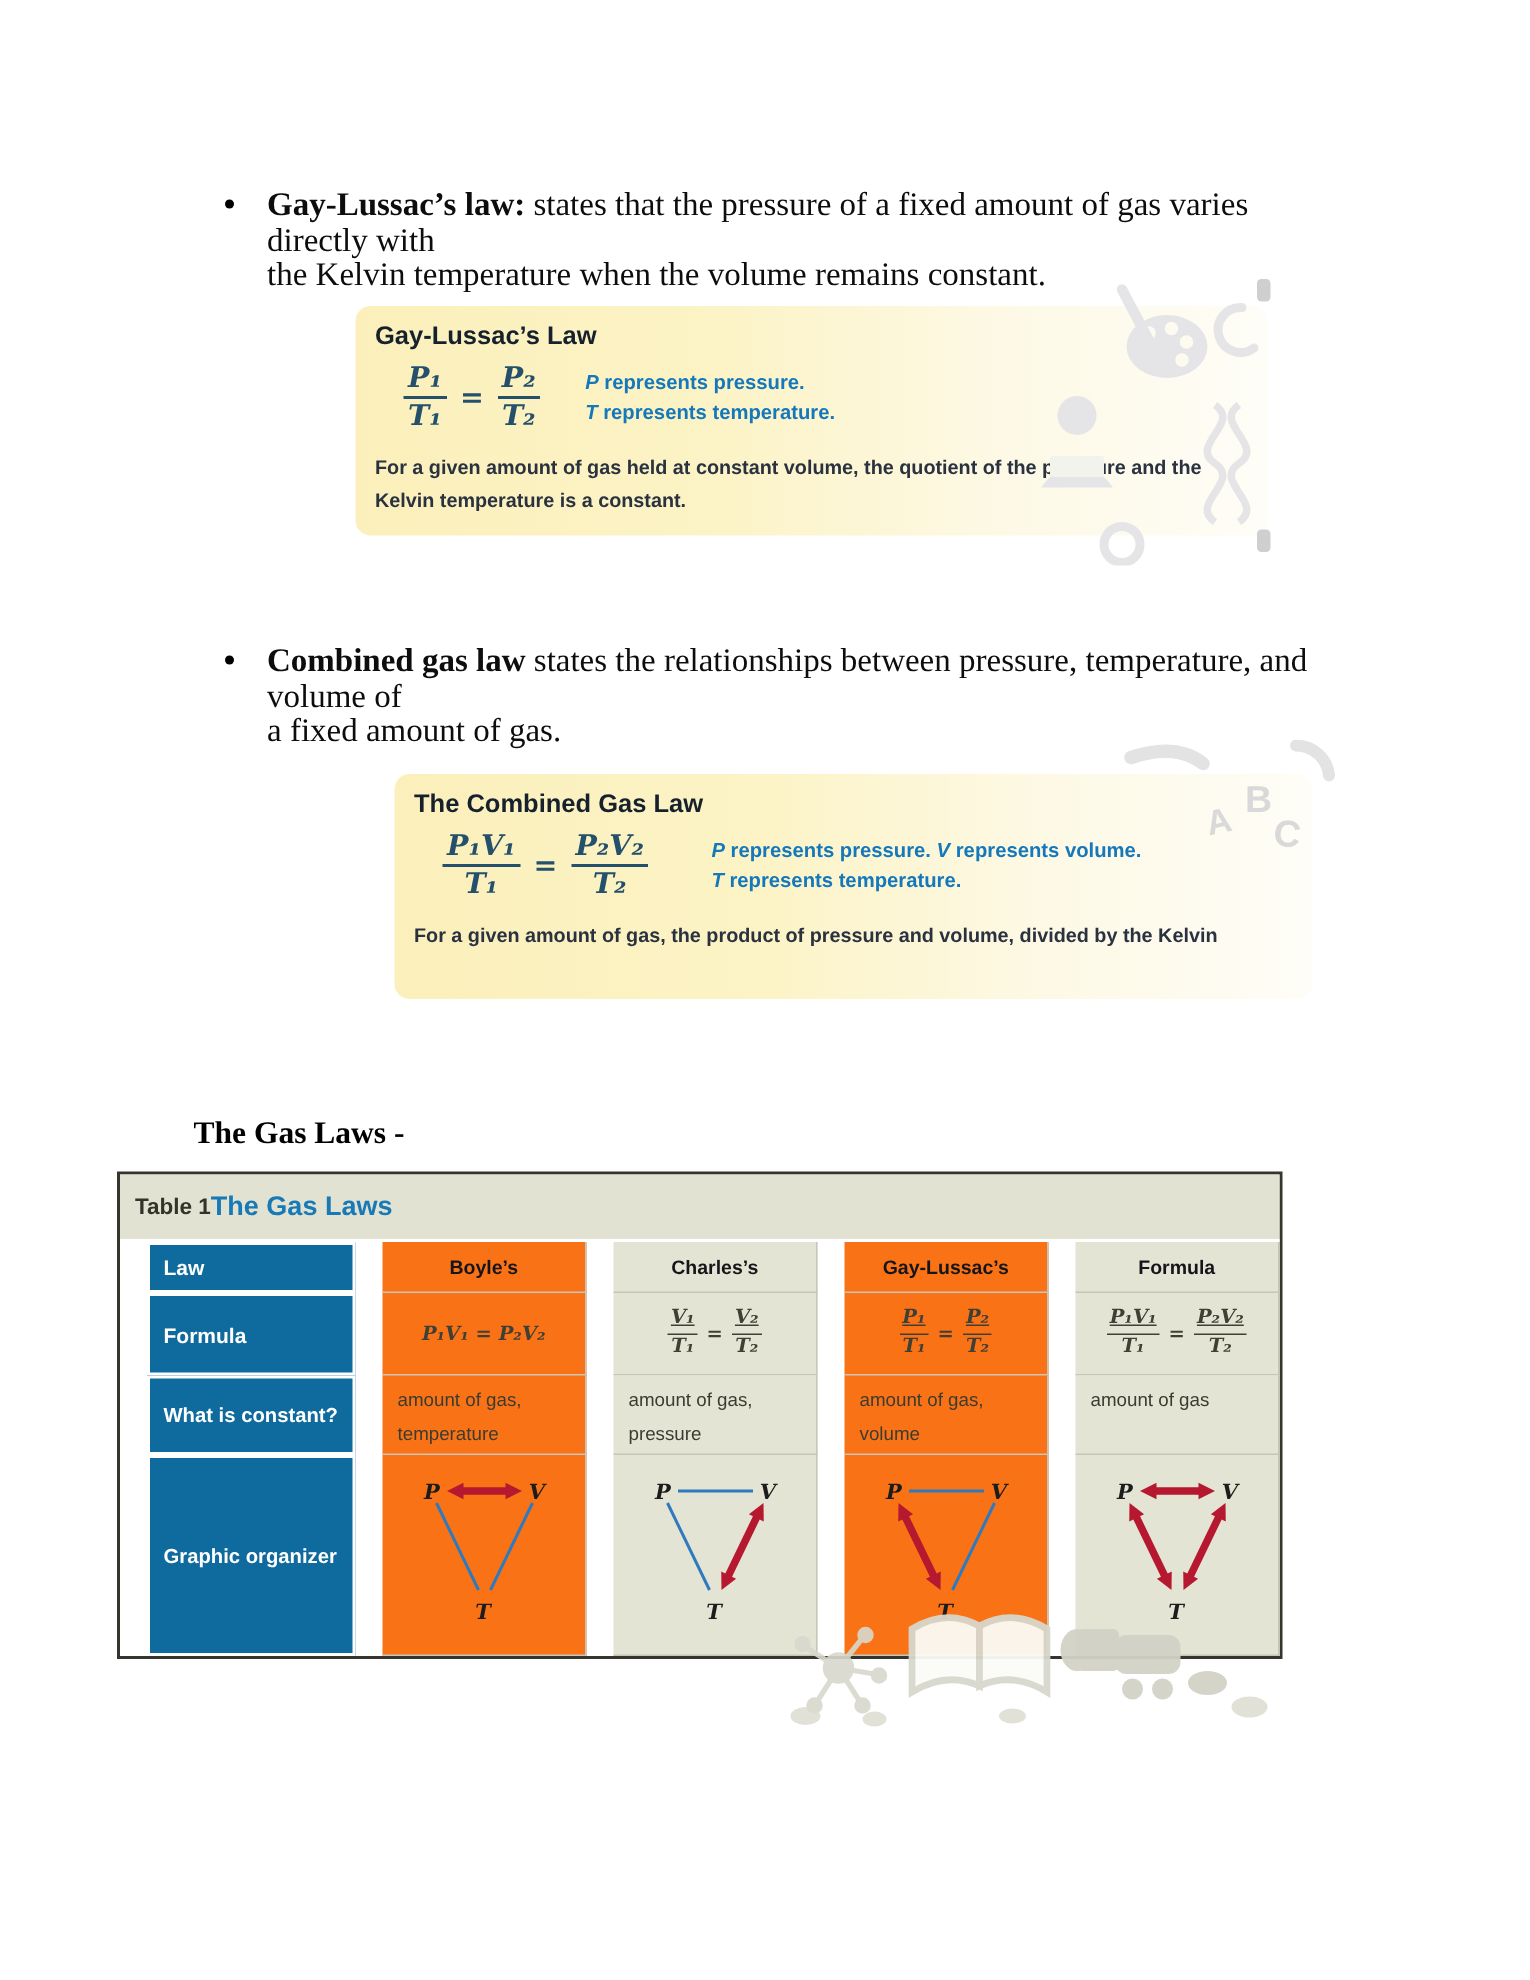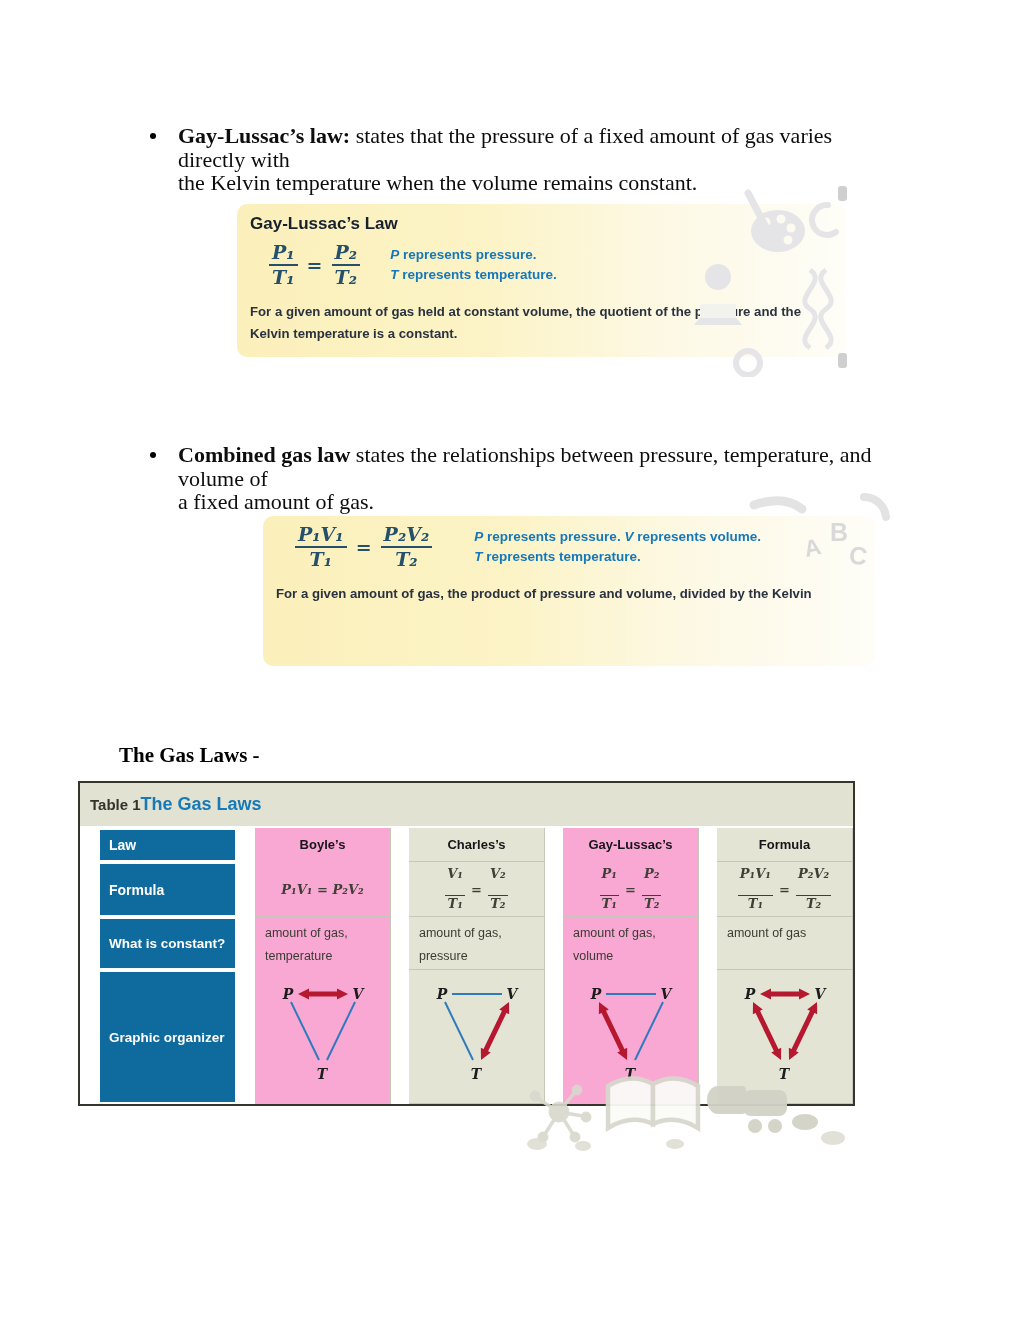--- a/index.html
+++ b/index.html
@@ -36,30 +36,30 @@
   
   .gtable{position:absolute;left:78px;top:781px;width:777px;border:2px solid #35352e;
           background:#fff;box-sizing:border-box;font-family:"Liberation Sans",sans-serif;}
   .ttitle{height:45px;background:#e2e2d3;display:flex;align-items:center;
           padding-left:10px;border-bottom:2px solid #fff;box-sizing:border-box;}
   .tlabel{font-weight:bold;font-size:15px;color:#33332a;}
   .ttext{font-weight:bold;font-size:18px;color:#1779b5;}
   .tgrid{display:grid;grid-template-columns:157px 154px 154px 154px 154px;
          grid-template-rows:34px 55px 53px 134px;}
   .cell{box-sizing:border-box;border-right:1px solid #c6c6b9;border-bottom:1px solid #c6c6b9;margin-left:18px;}
-  .c-white{background:#f9a8d4;}
+  .c-white{background:#f97316;}
   .c-green{background:#e4e4d4;}
   .lab{background:#0f6a9d;color:#fff;font-weight:bold;display:flex;align-items:center;
        padding-left:9px;border:2px solid #fff;font-size:14px;}
   .colhead{display:flex;align-items:center;justify-content:center;
            font-weight:bold;font-size:13px;color:#15151a;}
   .fcell{display:flex;align-items:center;justify-content:center;}
   .tformula{font-family:"DejaVu Serif",serif;font-style:italic;font-weight:bold;
             color:#403f35;font-size:13px;display:flex;align-items:center;}
-  .tformula .frac .num{border-bottom:1.5px solid currentColor;padding:0 2px 13px;}
+  .tformula .frac .num{border-bottom:1.5px solid currentColor;padding:0 2px 2px;text-decoration:underline;}
   .tformula .feq{margin:0 6px;}
   .ccell{font-size:12.5px;color:#3b3b31;padding:9px 0 0 10px;line-height:14px;}
   .ccell div{margin-bottom:9px;}
   .gcell{display:flex;justify-content:center;align-items:flex-start;padding-top:10px;}
   .tri text{font:italic bold 14px "DejaVu Serif",serif;fill:#1c1c1c;}
 
   
   .wm{position:absolute;pointer-events:none;}
 </style>
 </head>
@@ -117,29 +117,30 @@
     </g>
     <g fill="none" stroke="#e5e5e8" stroke-width="5">
       <path d="M132,85 C150,97 114,112 132,124 C150,136 114,151 132,163"></path>
       <path d="M148,85 C130,97 166,112 148,124 C130,136 166,151 148,163"></path>
     </g>
     <circle cx="70" cy="178" r="12" fill="none" stroke="#e5e5e8" stroke-width="6"></circle>
     <rect x="160" y="1" width="9" height="15" rx="3" fill="#cfcfcf"></rect>
     <rect x="160" y="168" width="9" height="15" rx="3" fill="#cfcfcf"></rect>
   </svg>
 
-  <div class="bullet" style="left:150px;top:443px;">
+  <div class="bullet" style="left:150px;top:428px;">
     <span class="dot"></span>
     <div class="btext">
       <div><b>Combined gas law</b><span> states the relationships between pressure, temperature, and volume of</span></div>
       <div>a fixed amount of gas.</div>
     </div>
   </div>
 
   <div class="lawbox" style="left:263px;top:516px;width:612px;height:150px;">
+    <div class="lb-title">The Combined Gas Law</div>
     <div class="lb-row">
       <div class="formula">
         <span class="frac">
             <span class="num">P₁V₁</span>
             <span class="den">T₁</span>
           </span>
         <span class="feq">=</span>
         <span class="frac">
             <span class="num">P₂V₂</span>
             <span class="den">T₂</span>
@@ -158,21 +159,21 @@
   <svg class="wm" style="left:744px;top:493px;" width="200" height="85" viewBox="0 0 200 85">
     <path d="M10,12 Q40,2 58,16" fill="none" stroke="#e3e3e3" stroke-width="9" stroke-linecap="round"></path>
     <path d="M120,4 a22,22 0 0,1 22,20" fill="none" stroke="#e3e3e3" stroke-width="8" stroke-linecap="round"></path>
     <g fill="#d9d9d9" font-family="Liberation Sans, sans-serif" font-weight="bold">
       <text x="62" y="64" font-size="23" transform="rotate(-12 62 64)">A</text>
       <text x="86" y="48" font-size="25">B</text>
       <text x="104" y="70" font-size="25" transform="rotate(8 104 70)">C</text>
     </g>
   </svg>
 
-  <div class="heading" style="left:119px;top:743px;">The Gas Laws -</div>
+  <div class="heading" style="left:129px;top:743px;">The Gas Laws -</div>
 
   <div class="gtable">
     <div class="ttitle">
       <span class="tlabel">Table 1</span>
       <span class="ttext">The Gas Laws</span>
     </div>
     <div class="tgrid">
 
       <div class="cell lab">Law</div>
       <div class="cell colhead c-white">Boyle’s</div>

